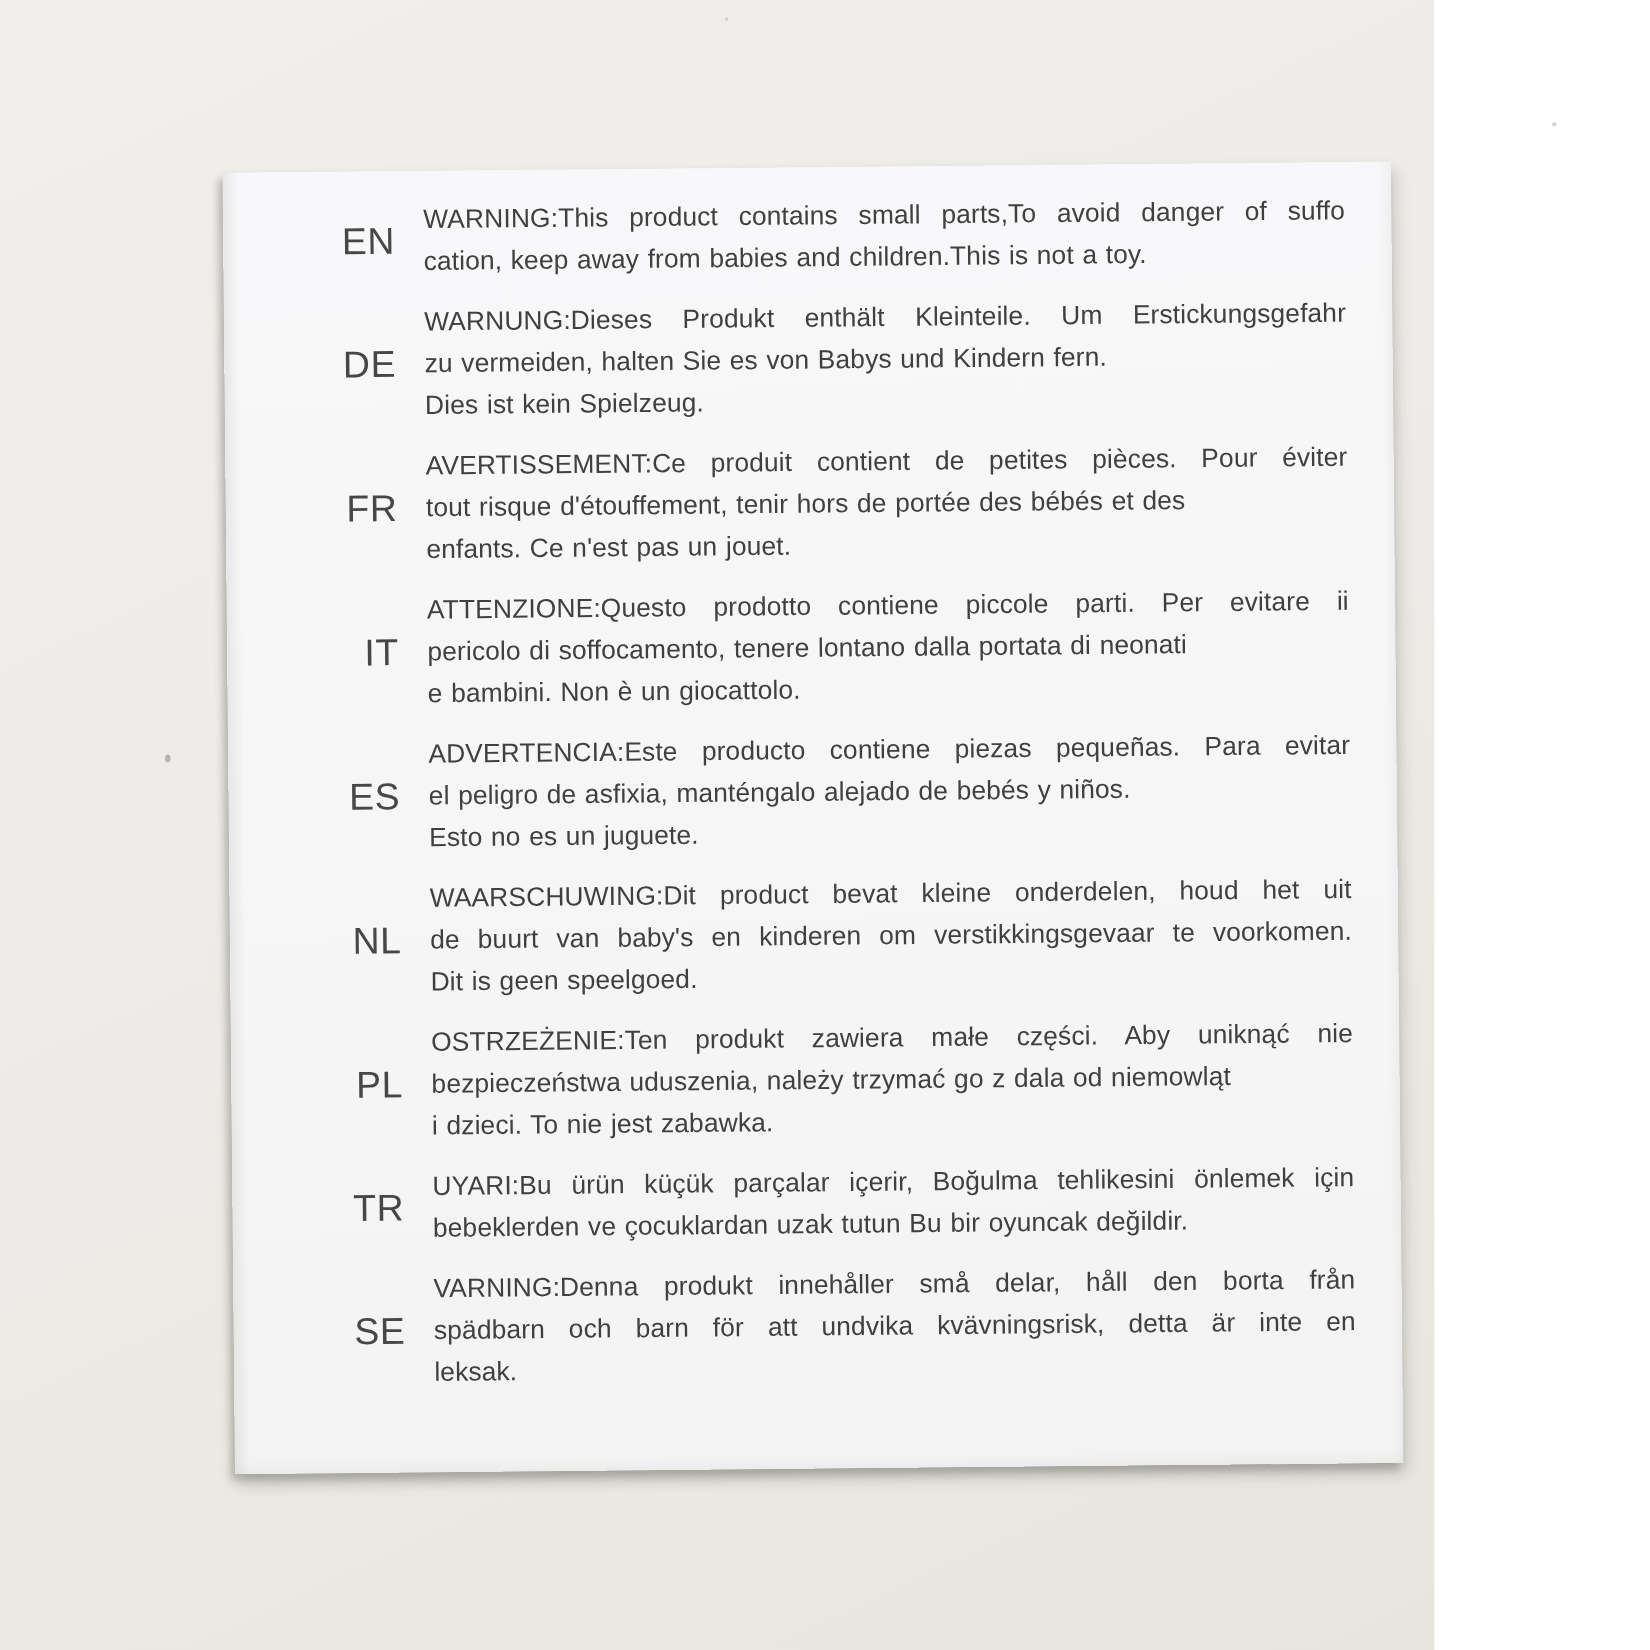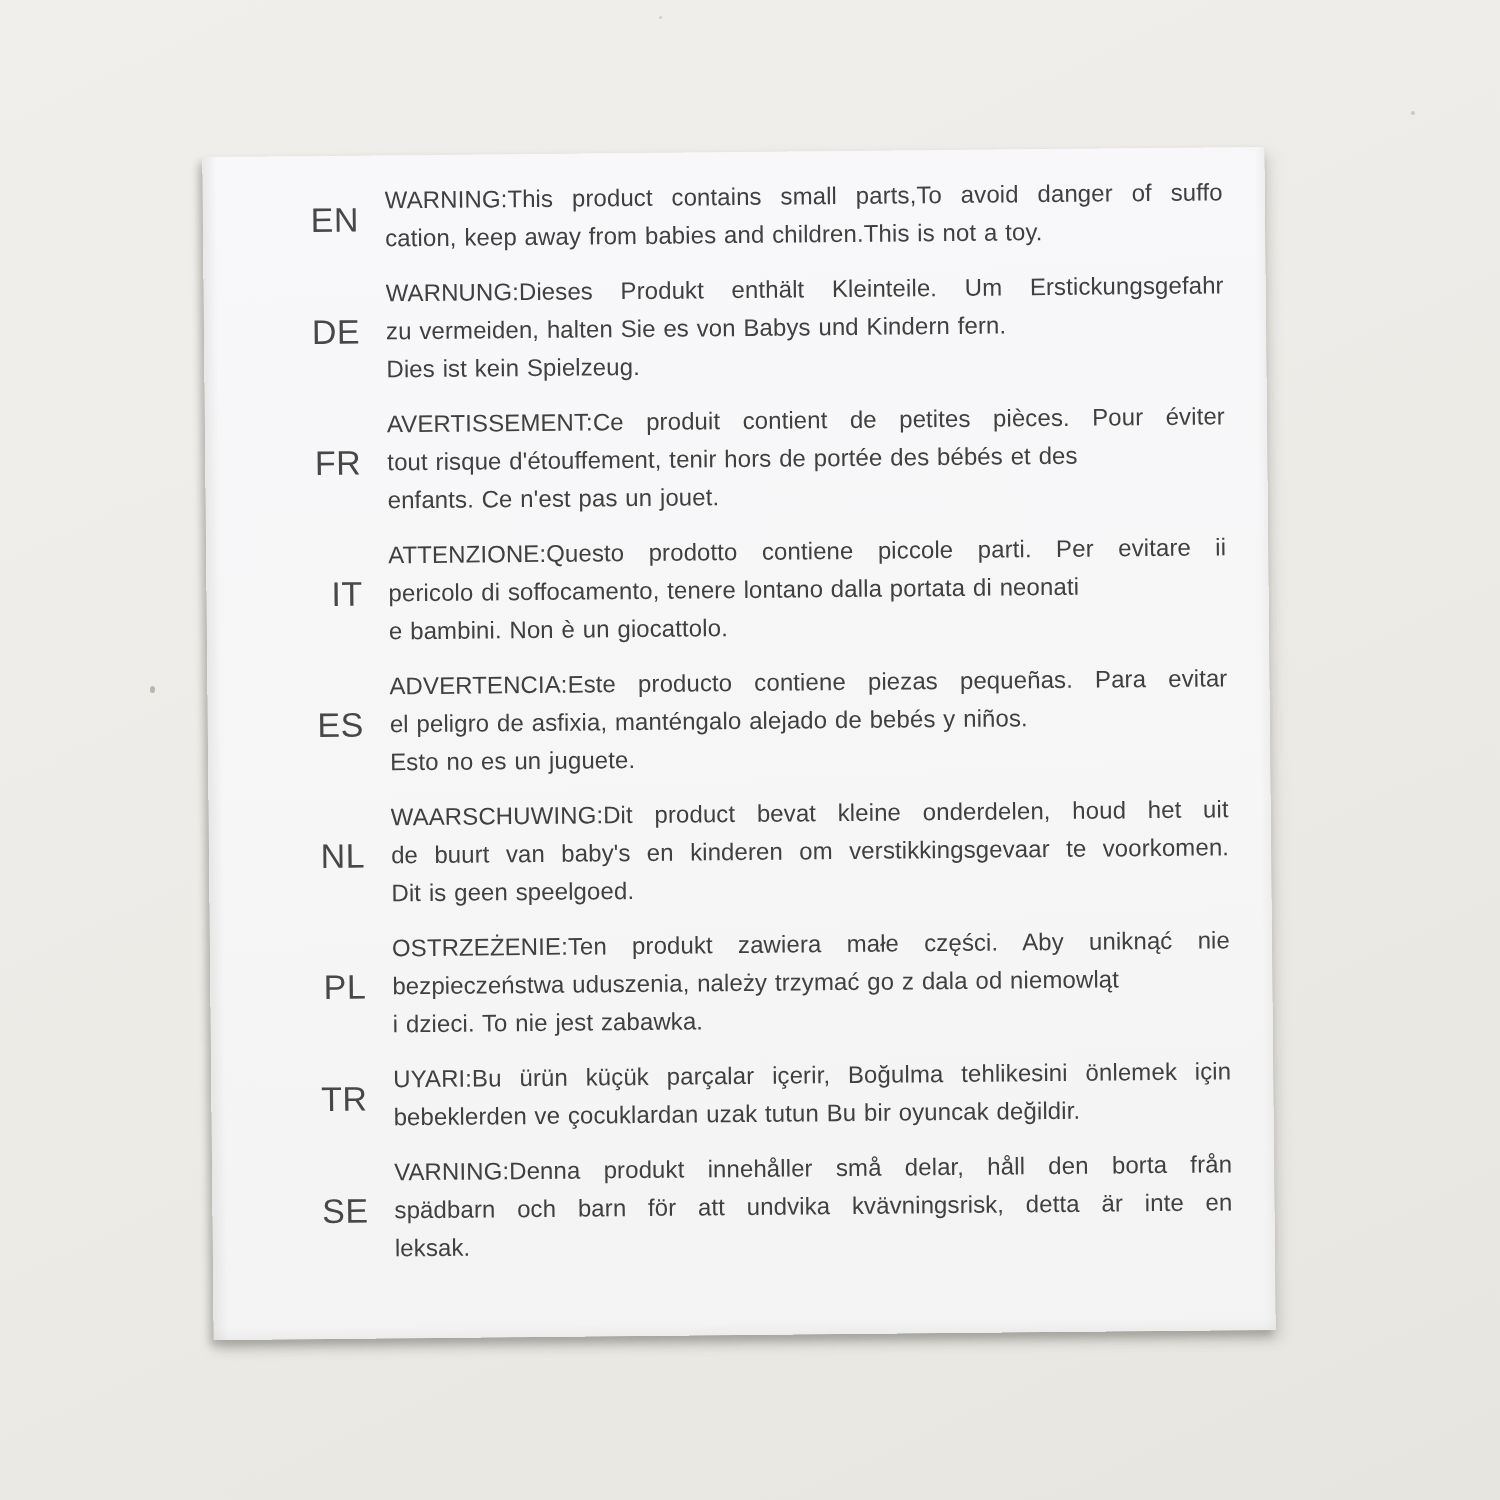--- a/index.html
+++ b/index.html
@@ -5,21 +5,21 @@
   html, body {
     margin: 0;
     padding: 0;
     width: 1500px;
     height: 1500px;
     overflow: hidden;
     font-family: "Liberation Sans", sans-serif;
   }
   .photo-bg {
     position: relative;
-    width: 1500px;
+    width: 1304px;
     height: 1500px;
     background: linear-gradient(155deg, #f1efec 0%, #eeecE8 40%, #eae8e3 78%, #e7e5df 100%);
   }
   .speck {
     position: absolute;
     border-radius: 50%;
     background: #8a8880;
   }
   .speck.s1 { left: 150px; top: 686px; width: 5px; height: 7px; opacity: .55; }
   .speck.s2 { left: 1411px; top: 111px; width: 4px; height: 4px; opacity: .35; }

